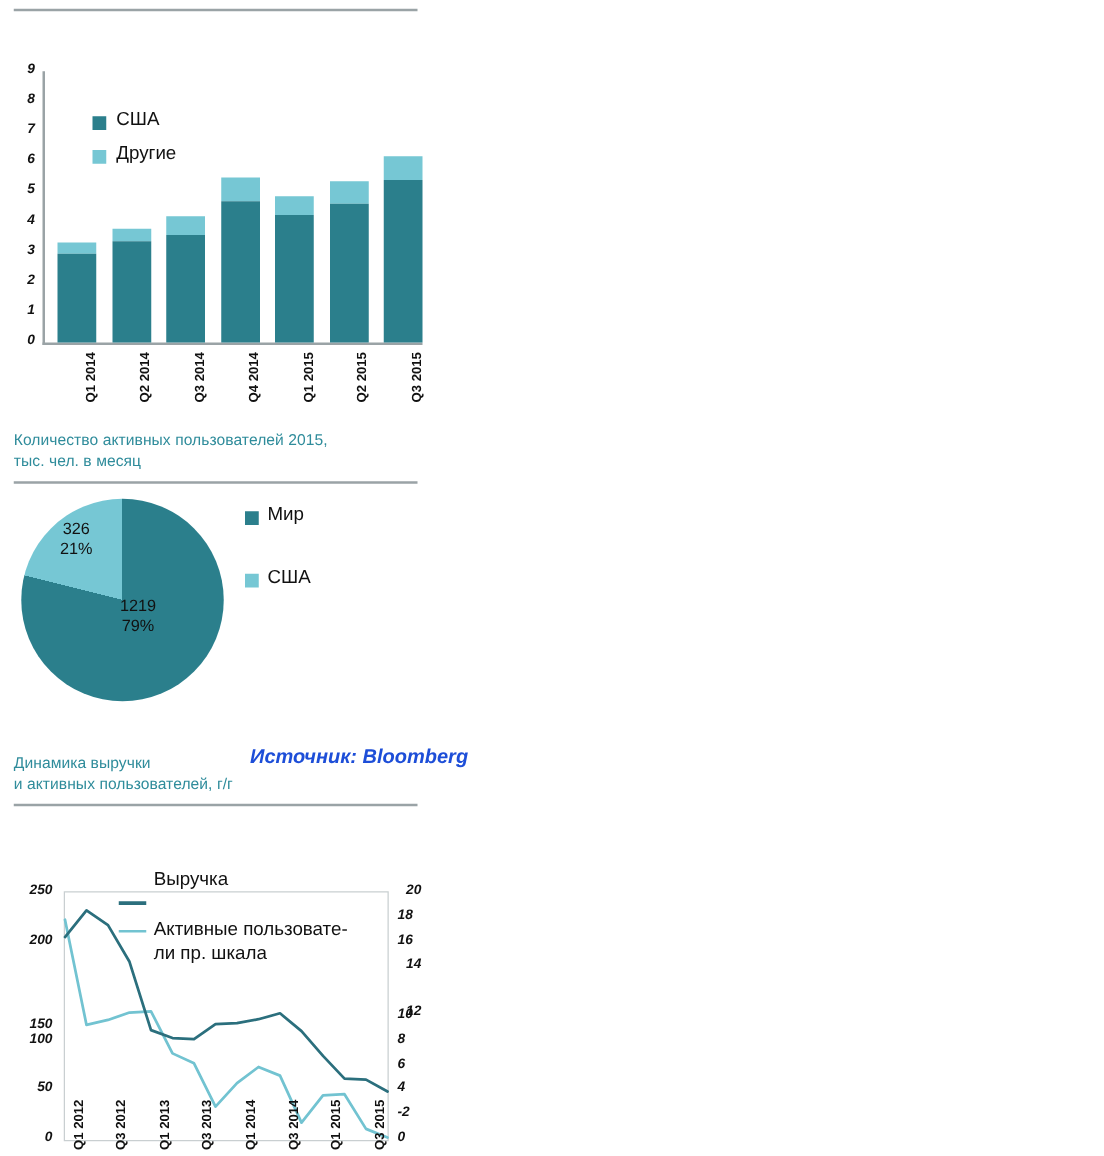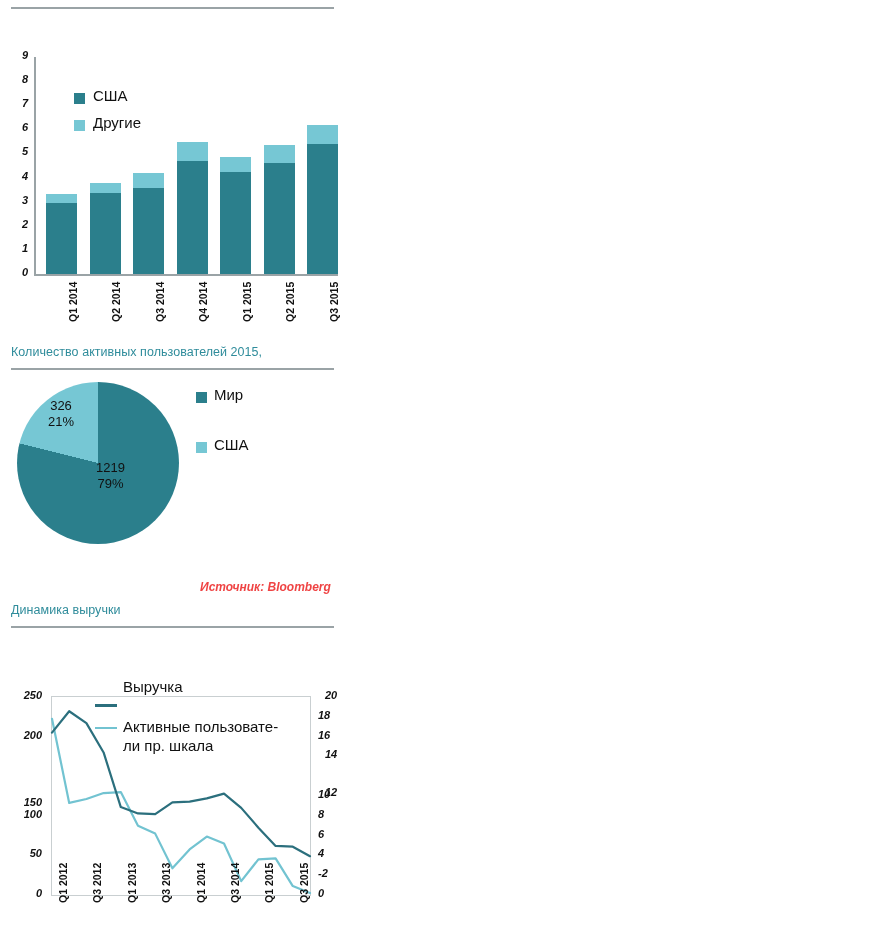--- a/index.html
+++ b/index.html
@@ -116,22 +116,22 @@
     font-size: 13px;
     color: #111111;
     text-align: center;
     line-height: 16px;
     white-space: nowrap;
   }
   .source-note {
     position: absolute;
     font-style: italic;
     font-weight: bold;
-    font-size: 12px;
-    color: #ef4444;
+    font-size: 16px;
+    color: #1d4ed8;
     white-space: nowrap;
   }
 
   
   #panel-revenue-dynamics { top: 602px; }
   #line-chart { position: relative; width: 360px; height: 323px; }
   .line-plot-frame {
     position: absolute;
     left: 51px; top: 68px;
     width: 260px; height: 200px;
@@ -205,20 +205,21 @@
         <div class="legend-text" style="left: 93px; top: 78px;">США</div>
         <div class="legend-swatch" style="left: 74px; top: 111px; background: rgb(118, 199, 212);"></div>
         <div class="legend-text" style="left: 93px; top: 105px;">Другие</div>
       </div>
   </div>
 </div>
 
 <div class="panel" id="panel-active-users">
   <div class="panel-header">
     <span class="hline">Количество активных пользователей 2015,</span>
+    <span class="hline">тыс. чел. в месяц</span>
   </div>
   <div class="panel-rule"></div>
 
   <div class="chart-area" id="pie-chart">
     <div class="pie" id="pie-disc" style="background: conic-gradient(rgb(43, 127, 140) 0deg, rgb(43, 127, 140) 284.039deg, rgb(118, 199, 212) 284.039deg, rgb(118, 199, 212) 360deg);"></div>
     <div id="pie-labels">
         <div class="pie-label" style="left: 96px; top: 90px;">
           <div>1219</div>
           <div>79%</div>
         </div>
@@ -233,20 +234,21 @@
         <div class="legend-swatch" style="left: 196px; top: 72px; background: rgb(118, 199, 212);"></div>
         <div class="legend-text" style="left: 214px; top: 66px;">США</div>
       </div>
     <div class="source-note" id="pie-source" style="left:200px; top:210px;">Источник: Bloomberg</div>
   </div>
 </div>
 
 <div class="panel" id="panel-revenue-dynamics">
   <div class="panel-header">
     <span class="hline">Динамика выручки</span>
+    <span class="hline">и активных пользователей, г/г</span>
   </div>
   <div class="panel-rule"></div>
 
   <div class="chart-area" id="line-chart">
     <div class="line-plot-frame"></div>
     <svg id="line-svg" width="360" height="323" style="position:absolute; left:0; top:0;">
         <polyline points="52,90.78 69.2,174.93 86.4,170.97 103.6,165.03 120.8,164.04 138,197.7 155.2,205.62 172.4,240.27 189.6,221.46 206.8,208.58999999999997 224,215.51999999999998 241.2,253.14 258.4,231.36 275.6,230.37 292.8,258.09 310,265.02" fill="none" stroke="#72c3d1" stroke-width="2.2" stroke-linejoin="round" stroke-linecap="round"></polyline>
         <polyline points="52,104.64000000000001 69.2,83.256 86.4,95.136 103.6,124.44 120.8,179.088 138,185.424 155.2,186.216 172.4,174.336 189.6,173.544 206.8,170.376 224,165.624 241.2,179.88 258.4,199.68 275.6,217.89600000000002 292.8,218.688 310,228.192" fill="none" stroke="#2b6f7d" stroke-width="2.2" stroke-linejoin="round" stroke-linecap="round"></polyline>
       </svg>
     <div id="line-left-ticks">

